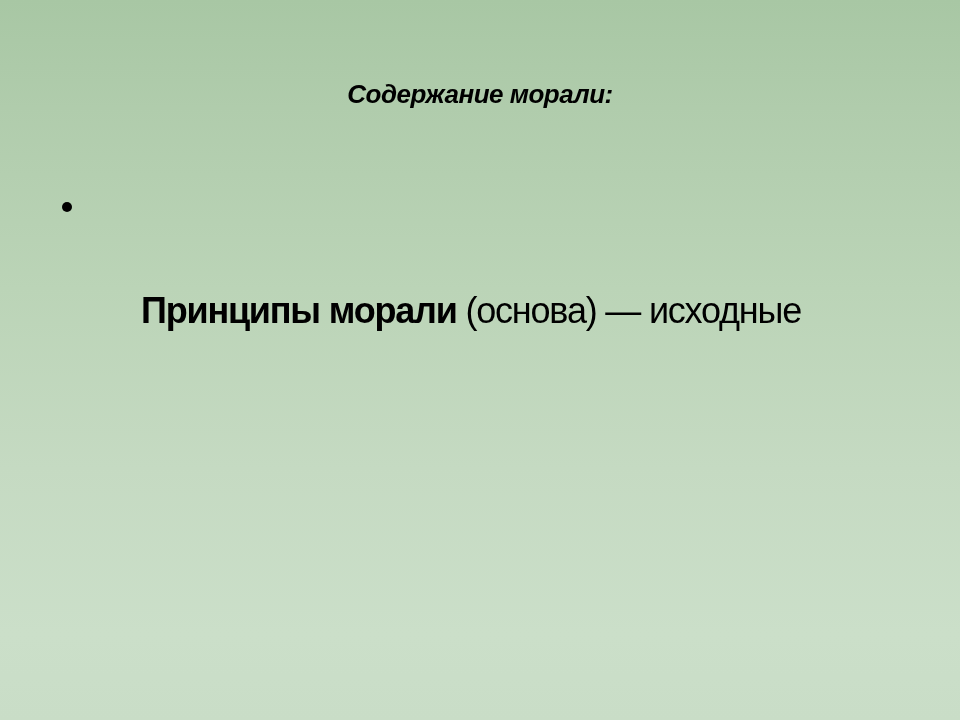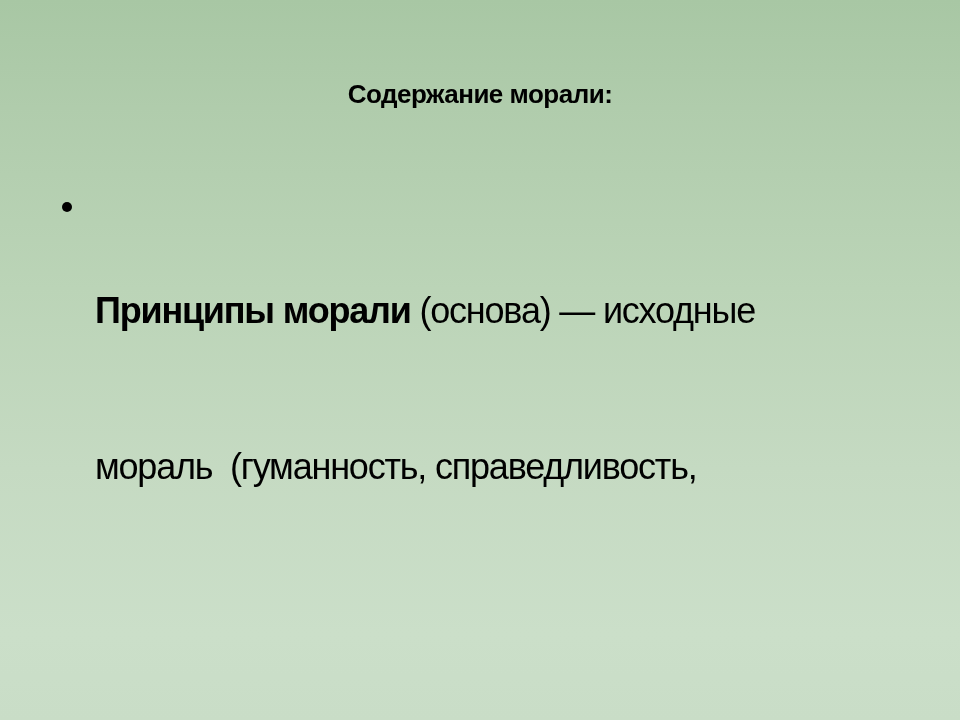--- a/index.html
+++ b/index.html
@@ -16,20 +16,21 @@
     color: #000000;
     overflow: hidden;
   }
   .slide-title {
     position: absolute;
     top: 79px; left: 0; width: 100%;
     text-align: center;
     font-size: 26px;
     font-weight: bold;
     letter-spacing: -0.5px;
+    font-style: italic;
   }
   .content {
     position: absolute;
     top: 181px; left: 62px; width: 840px;
   }
   .bullet {
     display: flex;
     align-items: flex-start;
   }
   .bullet-dot {
@@ -40,34 +41,33 @@
     background: #000000;
   }
   .bullet-lines {
     margin-left: 23px;
     font-size: 36px;
     line-height: 52px;
     letter-spacing: -1.2px;
     white-space: pre-wrap;
   }
   .bullet-lines strong { font-weight: bold; }
-  .text-line { display: block; }
+  .text-line { display: block; margin-left: 46px; }
 </style>
 </head>
 <body>
 
 <div class="slide">
 
   <div class="slide-title">Содержание морали:</div>
 
   <div class="content">
 
     <div class="bullet">
       <span class="bullet-dot"></span>
       <div class="bullet-lines">
         <span class="text-line"><strong>Принципы морали</strong><span> (основа) — исходные</span></span>
-        <span class="text-line">мораль  (гуманность, справедливость,</span>
         
       </div>
     </div>
 
   </div>
 </div>
 
 </body></html>

